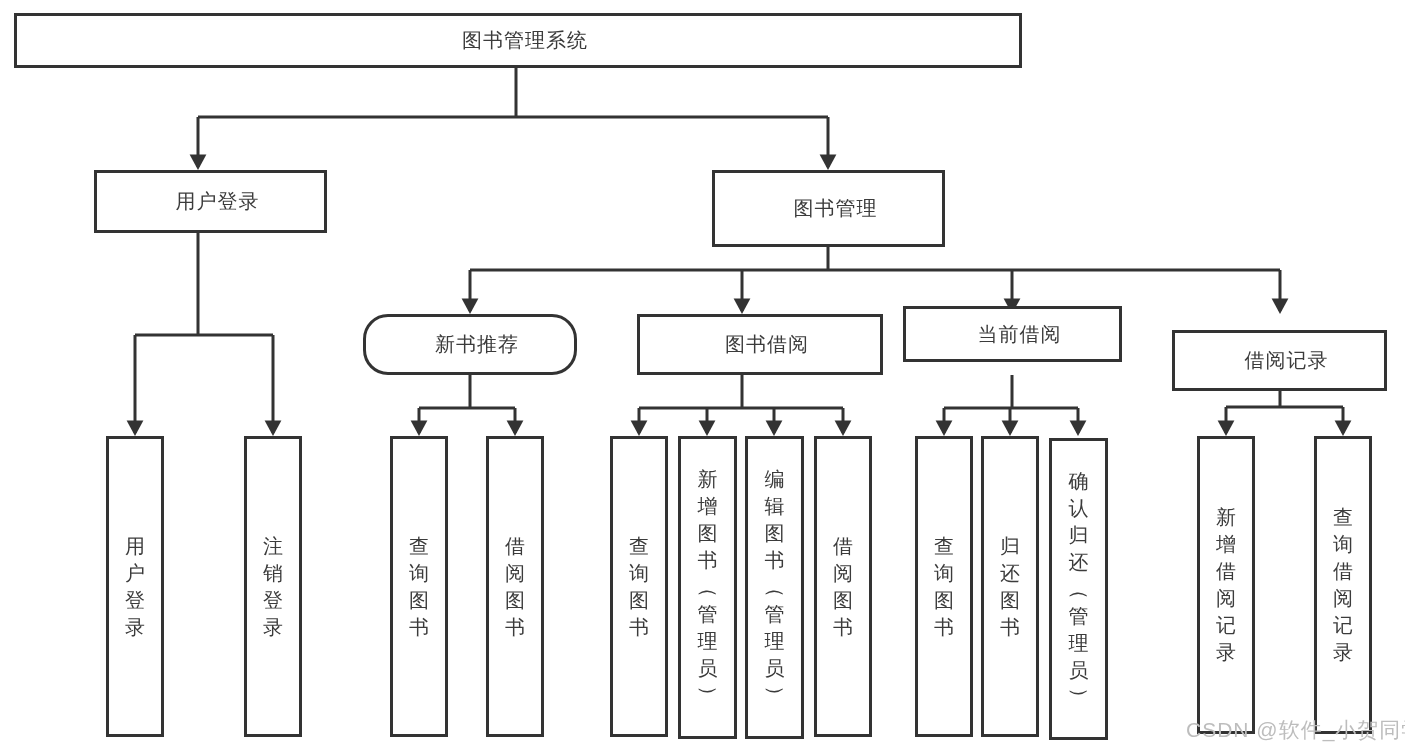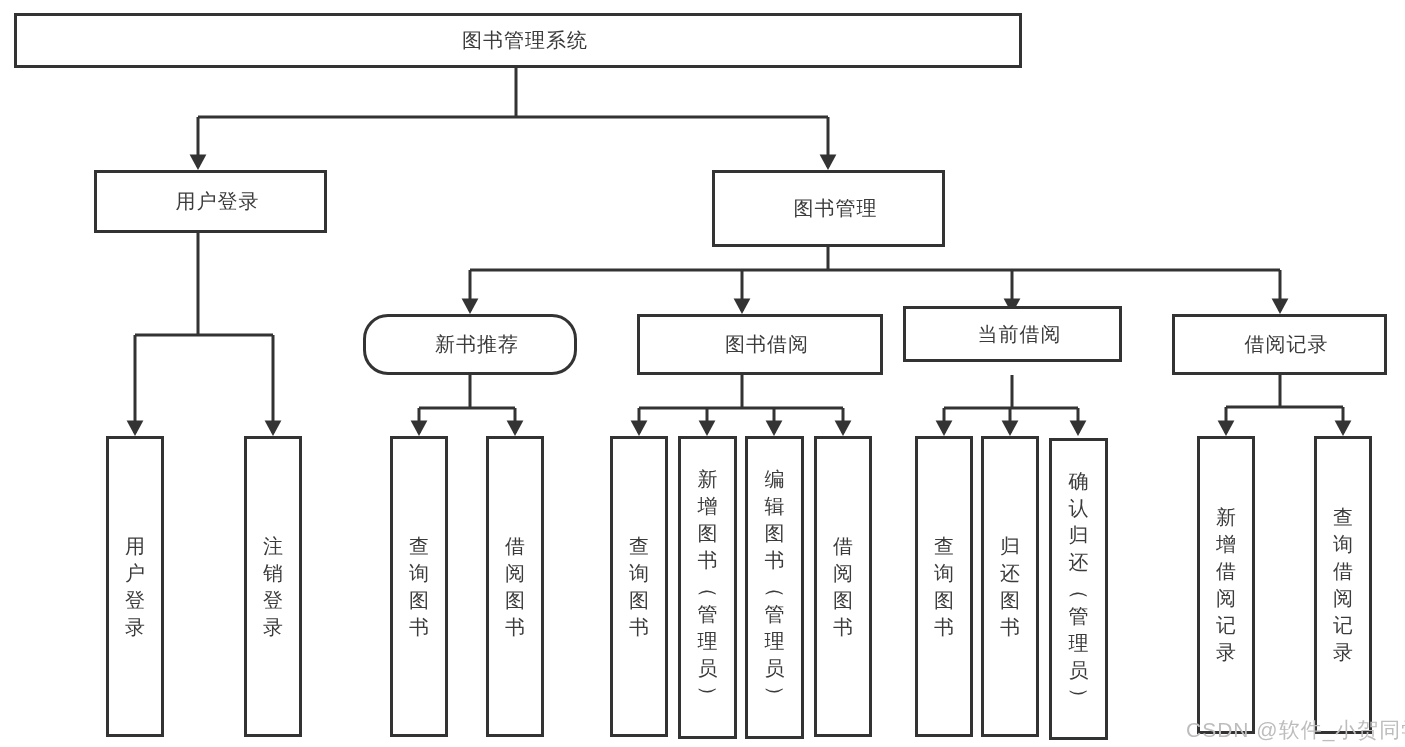--- a/index.html
+++ b/index.html
@@ -89,21 +89,21 @@
 
   <div class="box hnode" style="left:363px;top:314px;width:214px;height:61px;border-radius:25px;">
     <span class="label">新书推荐</span>
   </div>
   <div class="box hnode" style="left:637px;top:314px;width:246px;height:61px;">
     <span class="label">图书借阅</span>
   </div>
   <div class="box hnode" style="left:903px;top:306px;width:219px;height:56px;">
     <span class="label">当前借阅</span>
   </div>
-  <div class="box hnode" style="left:1172px;top:314px;width:215px;height:61px;">
+  <div class="box hnode" style="left:1172px;top:330px;width:215px;height:61px;">
     <span class="label">借阅记录</span>
   </div>
 
   <div class="box vnode" style="left:106px;top:436px;width:58px;height:301px;">
     <span class="label">
         <span class="vchar">用</span>
         <span class="vchar">户</span>
         <span class="vchar">登</span>
         <span class="vchar">录</span>
       </span>

